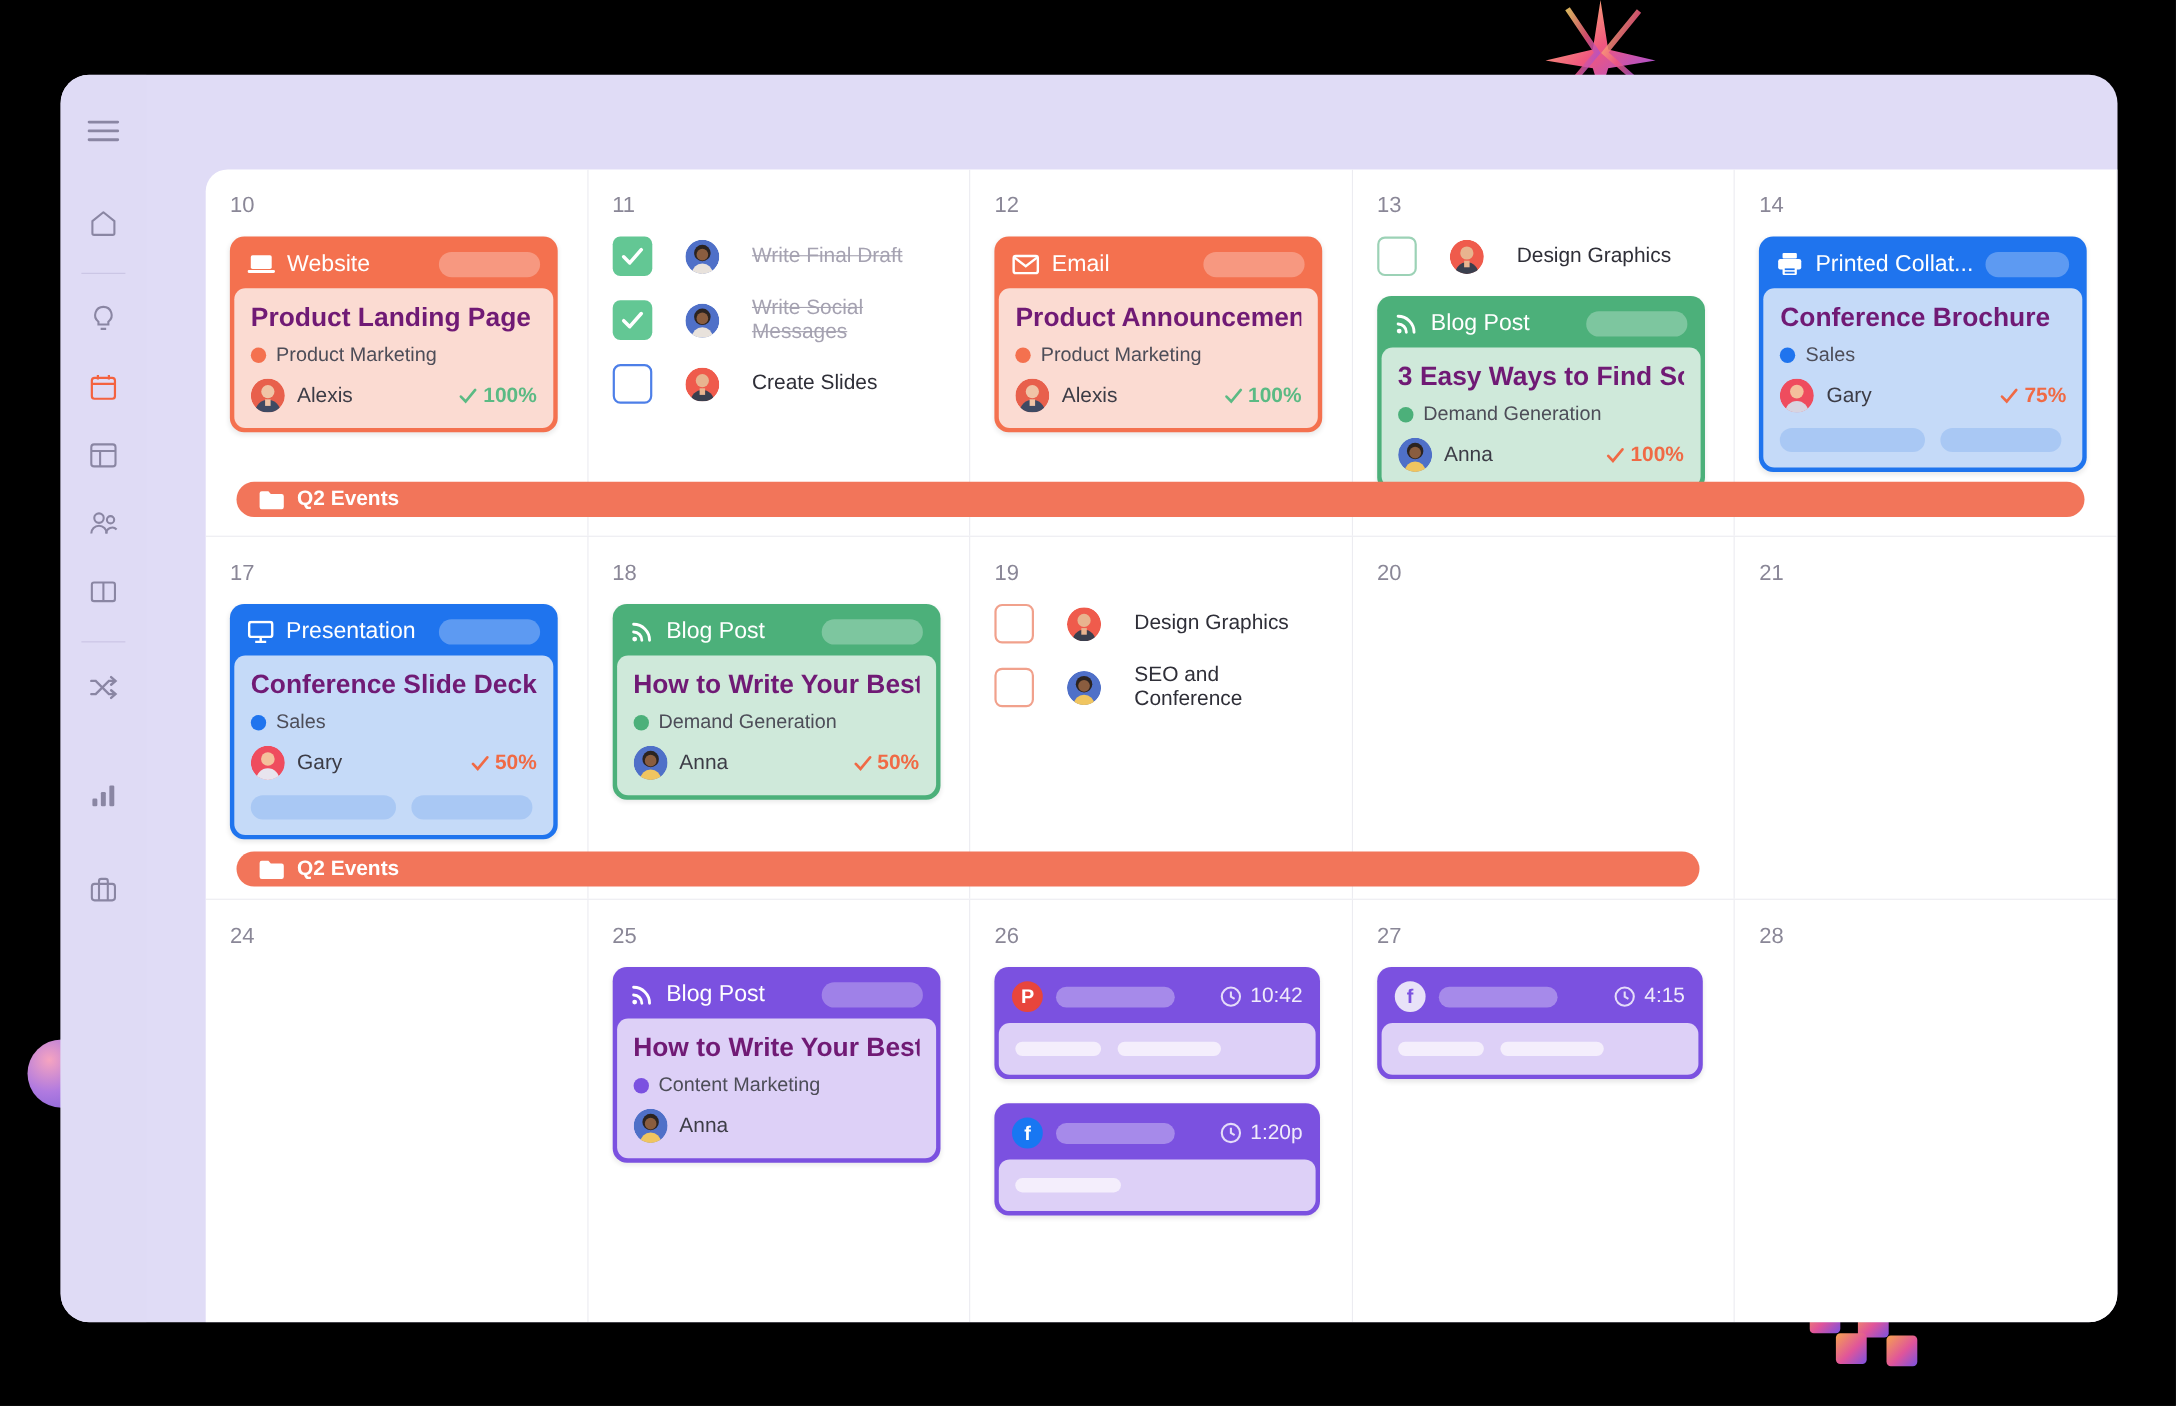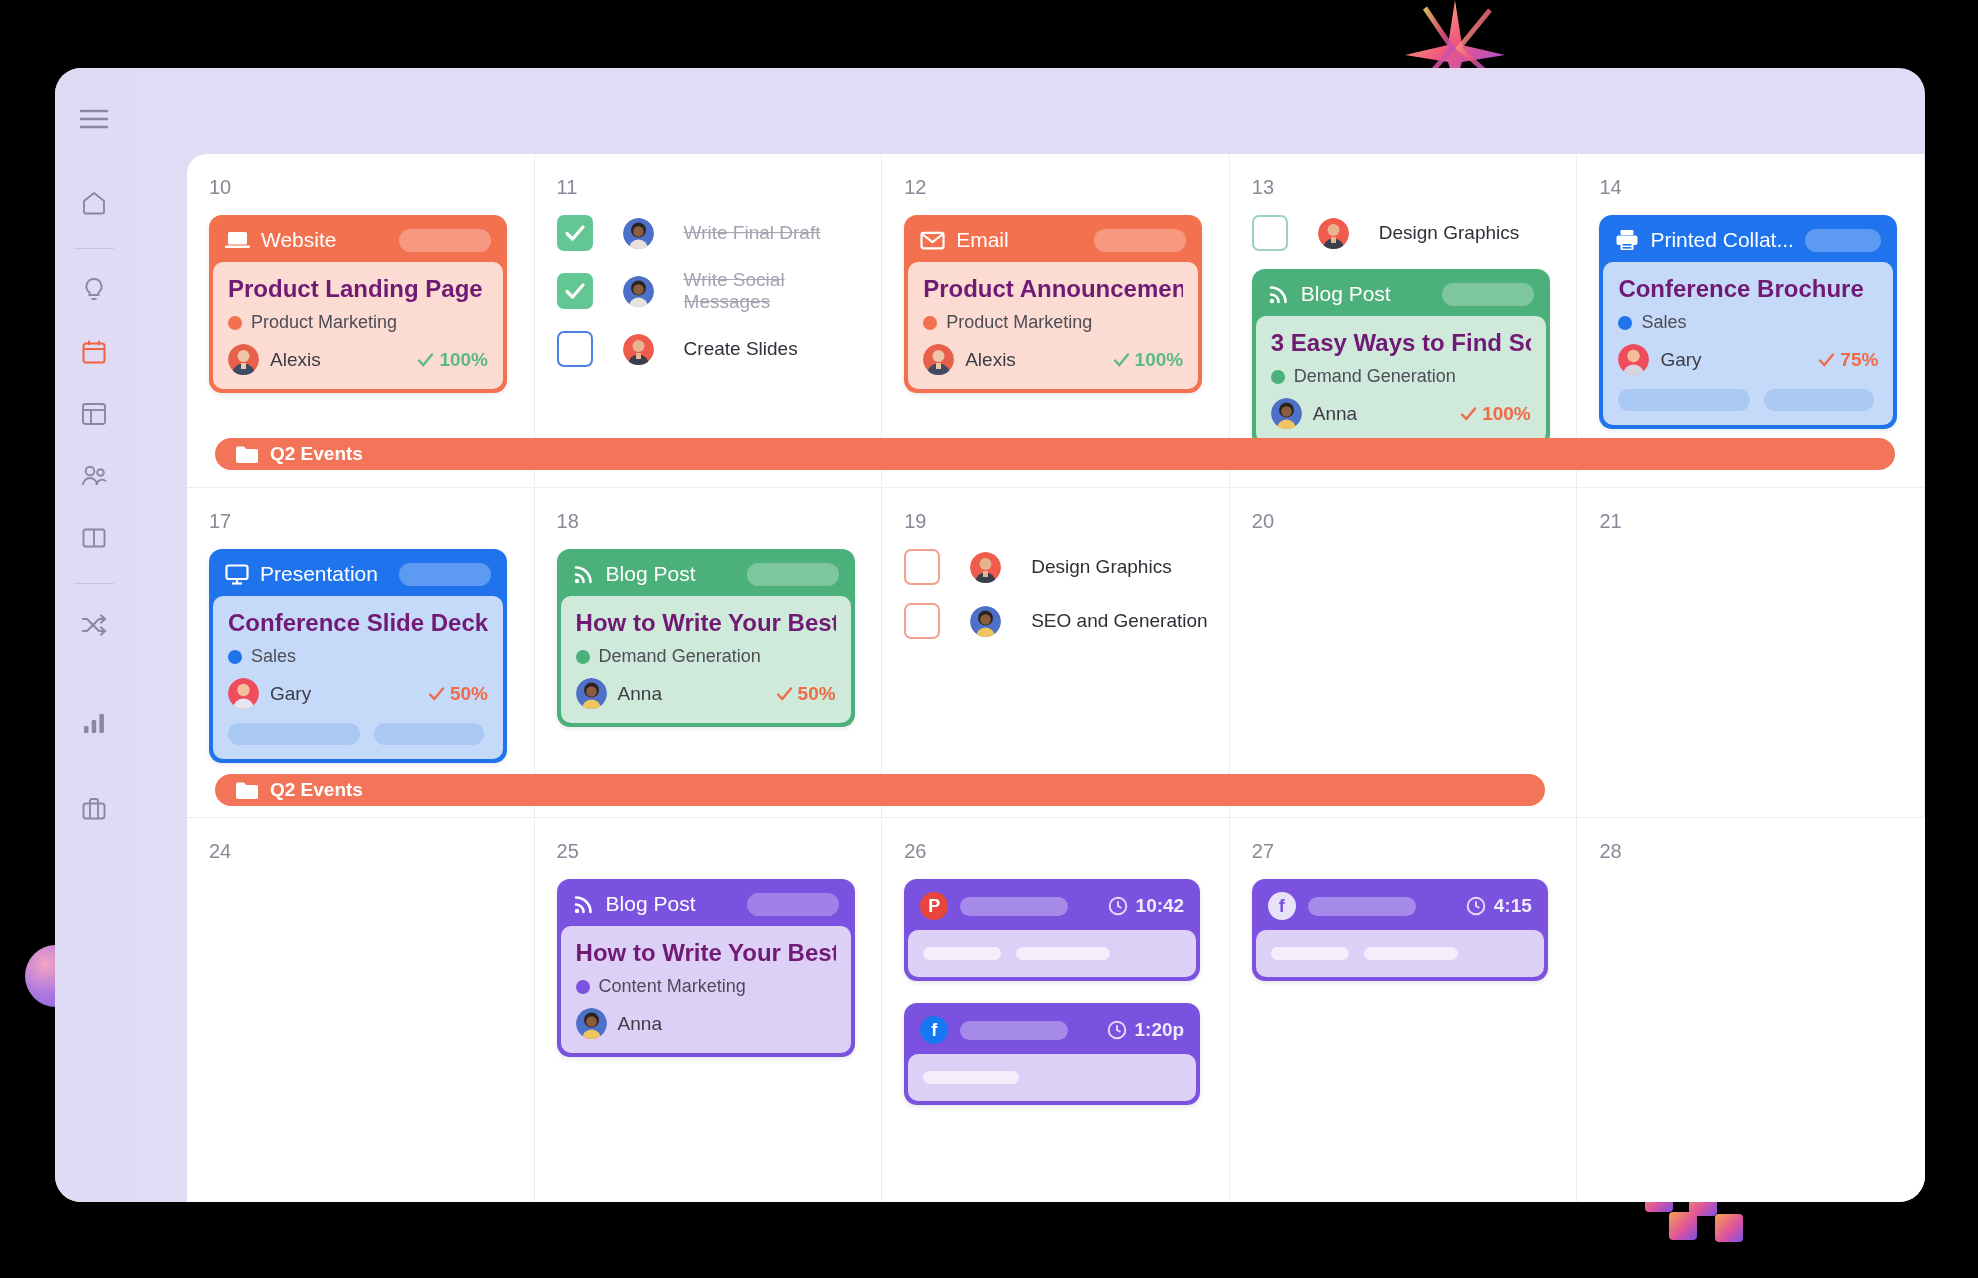--- a/index.html
+++ b/index.html
@@ -193,21 +193,21 @@
     padding: 9px 12px 10px 12px;
   }
   .soc-badge {
     width: 28px; height: 28px; border-radius: 50%; flex: none;
     display: flex; align-items: center; justify-content: center;
     color: #fff; font-weight: 700; font-size: 18px;
   }
   .soc-bar { width: 108px; height: 19px; border-radius: 10px; background: rgba(255,255,255,.33); }
   .soc-time {
     margin-left: auto; display: flex; align-items: center; gap: 8px;
-    color: #f0ebfb; font-size: 19px; font-weight: 700;
+    color: #f0ebfb; font-size: 19px; font-weight: 400;
   }
   .social-body {
     background: #ddd0f7; border-radius: 10px; padding: 17px 15px 17px 15px;
     display: flex; gap: 15px;
   }
   .sb-line { height: 13px; border-radius: 7px; background: #f4eefc; }
 </style>
 </head>
 <body>
 
@@ -641,21 +641,21 @@
             <span class="task-label">Design Graphics</span>
           </div>
           <div class="task">
             <span class="cb open red"></span>
             <span class="av"><svg width="31" height="31" viewBox="0 0 31 31">
                   <circle cx="15.5" cy="15.5" r="15.5" fill="#4f70c8"></circle>
                   <circle cx="15.5" cy="12" r="7.5" fill="#2b2320"></circle>
                   <circle cx="15.5" cy="13.5" r="5.3" fill="#8a5d3f"></circle>
                   <path d="M6 31 a9.5 9.5 0 0 1 19 0 Z" fill="#f0c560"></path>
                 </svg></span>
-            <span class="task-label">SEO and Generation</span>
+            <span class="task-label">SEO and Conference</span>
           </div>
         </div>
 
         <div class="day">
           <div class="daynum">20</div>
         </div>
 
         <div class="day">
           <div class="daynum">21</div>
         </div>

